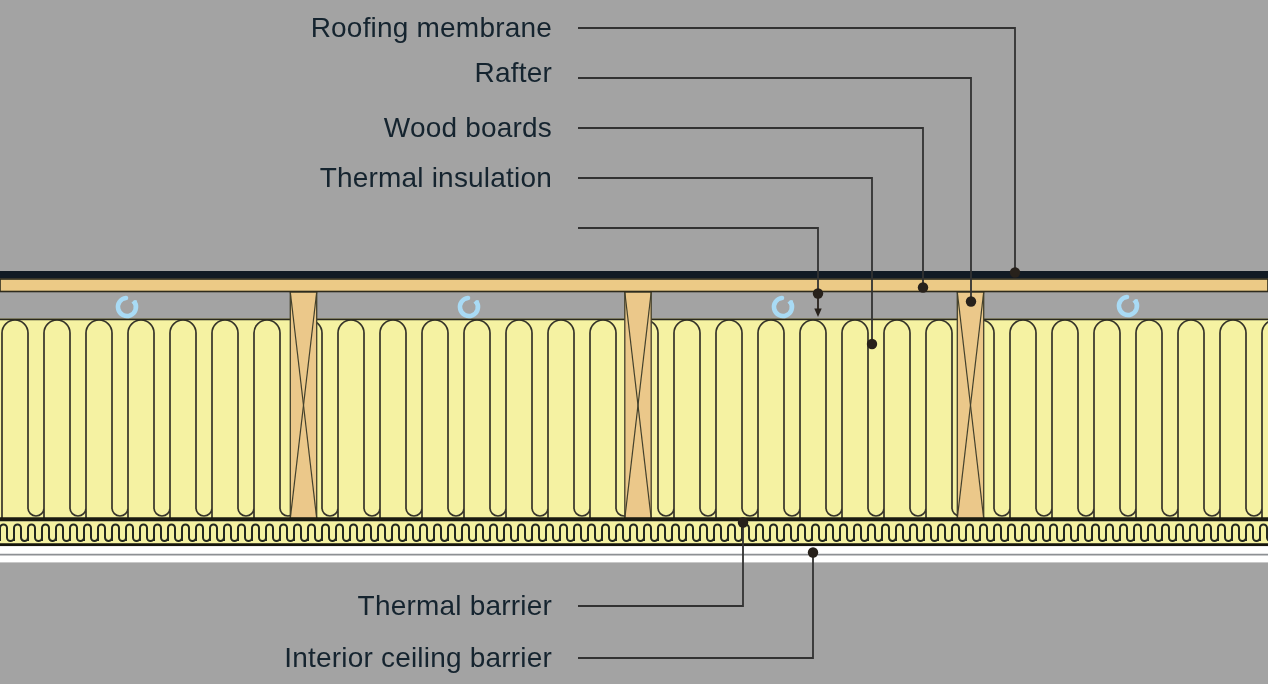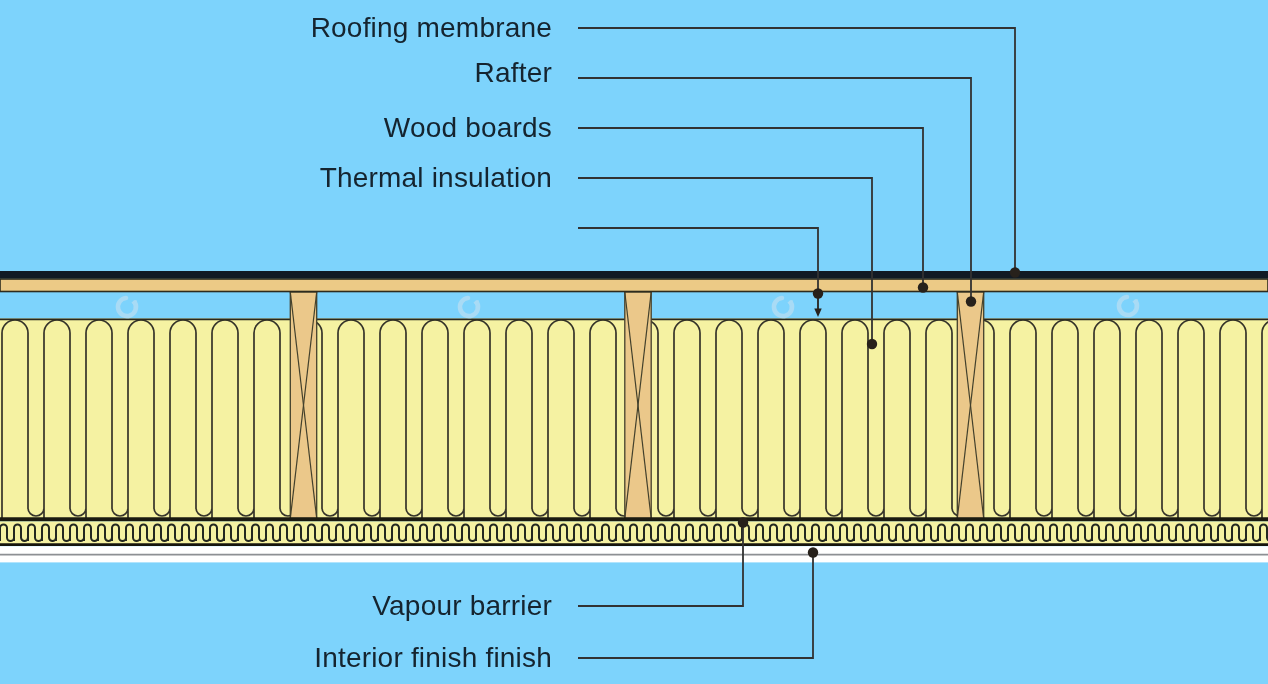--- a/index.html
+++ b/index.html
@@ -1,17 +1,17 @@
 <!DOCTYPE html>
 <html><head>
 <meta charset="utf-8">
 <style>
   html,body{margin:0;padding:0;background:#000;}
   #stage{
-    position:relative;width:1268px;height:684px;background:#7dd3fc;
+    position:relative;width:1268px;height:684px;background:#a3a3a3;
     overflow:hidden;font-family:"Liberation Sans", sans-serif;
   }
   #drawing{position:absolute;left:0;top:0;}
   .lbl{
     position:absolute;right:716px;transform:translateY(-50%);
     font-size:28px;line-height:1;white-space:nowrap;color:#15242f;
     letter-spacing:.2px;
   }
 </style>
 </head>
@@ -87,15 +87,15 @@
       <circle cx="818" cy="293.5" r="5.2"></circle>
       <circle cx="743" cy="522.5" r="5.2"></circle>
       <circle cx="813" cy="552.5" r="5.2"></circle>
     </g>
   </svg>
 
   <div class="lbl" style="top:28px">Roofing membrane</div>
   <div class="lbl" style="top:73px">Rafter</div>
   <div class="lbl" style="top:178px">Thermal insulation</div>
   <div class="lbl" style="top:128px">Wood boards</div>
-  <div class="lbl" style="top:606px">Vapour barrier</div>
-  <div class="lbl" style="top:658px">Interior finish finish</div>
+  <div class="lbl" style="top:606px">Thermal barrier</div>
+  <div class="lbl" style="top:658px">Interior ceiling barrier</div>
 </div>
 
 </body></html>

